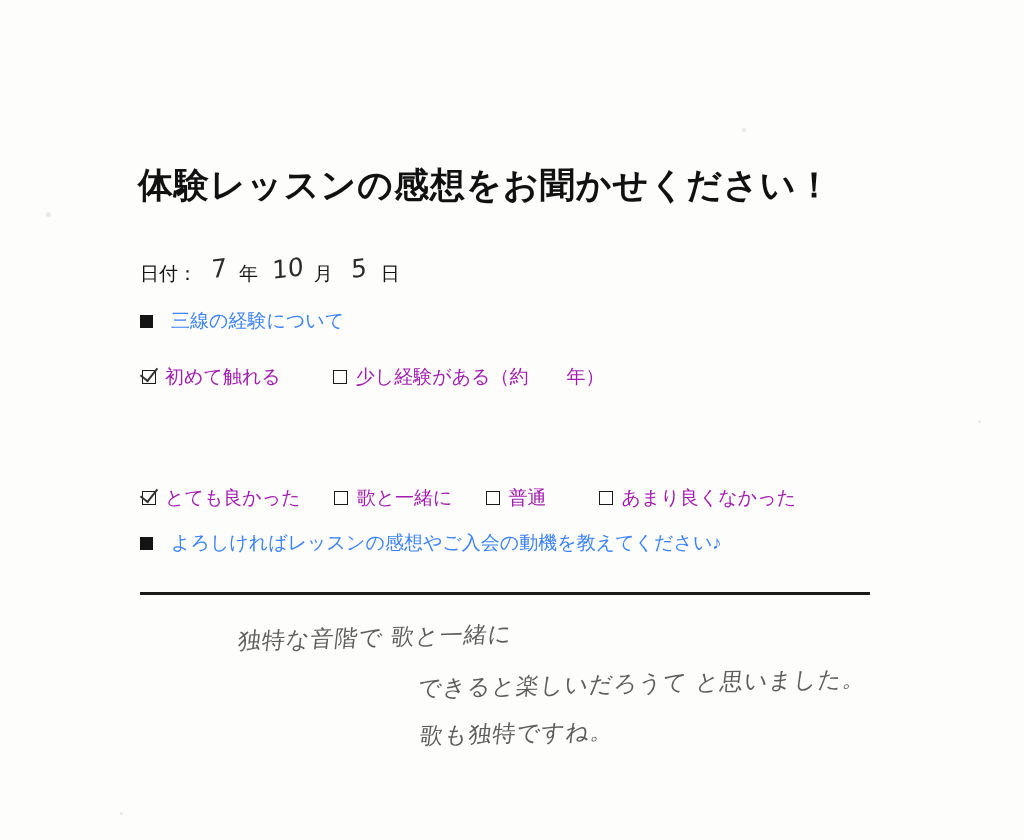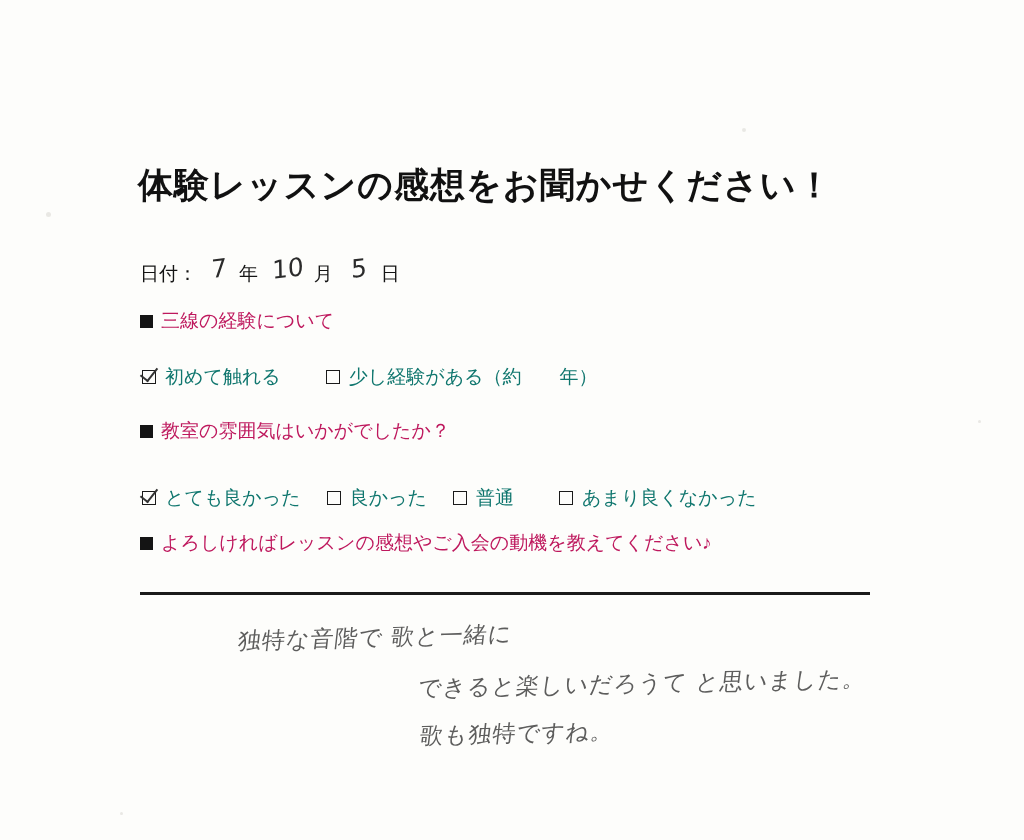--- a/index.html
+++ b/index.html
@@ -68,40 +68,41 @@
     position: relative;
     top: -3px;
   }
   .hand.y { margin: 0 12px 0 14px; }
   .hand.m { margin: 0 10px 0 14px; }
   .hand.d { margin: 0 14px 0 18px; }
 
   .section {
     position: absolute;
     font-size: 19px;
-    color: #be185d;
+    color: #3b82f6;
     white-space: nowrap;
     display: flex;
     align-items: center;
-    gap: 8px;
+    gap: 18px;
   }
   .sq-bullet {
     display: inline-block;
     width: 13px;
     height: 13px;
     background: #141414;
   }
 
   .options {
     position: absolute;
     font-size: 19px;
-    color: #0f766e;
+    color: #a21caf;
     white-space: nowrap;
     display: flex;
     align-items: center;
+    gap: 7px;
   }
   .opt {
     display: flex;
     align-items: center;
     gap: 9px;
     margin-right: 26px;
   }
   .opt:last-child { margin-right: 0; padding-left: 19px; }
   .box {
     position: relative;
@@ -189,33 +190,29 @@
     <label class="opt">
       <span class="box checked"></span>
       <span>初めて触れる</span>
     </label>
     <label class="opt">
       <span class="box"></span>
       <span>少し経験がある（約　　年）</span>
     </label>
   </div>
 
-  <div class="section" style="left:140px; top:418px;">
-    <span class="sq-bullet"></span>
-    <span>教室の雰囲気はいかがでしたか？</span>
-  </div>
 
   <div class="options" style="left:142px; top:485px;">
     <label class="opt">
       <span class="box checked"></span>
       <span>とても良かった</span>
     </label>
     <label class="opt">
       <span class="box"></span>
-      <span>良かった</span>
+      <span>歌と一緒に</span>
     </label>
     <label class="opt">
       <span class="box"></span>
       <span>普通</span>
     </label>
     <label class="opt">
       <span class="box"></span>
       <span>あまり良くなかった</span>
     </label>
   </div>

